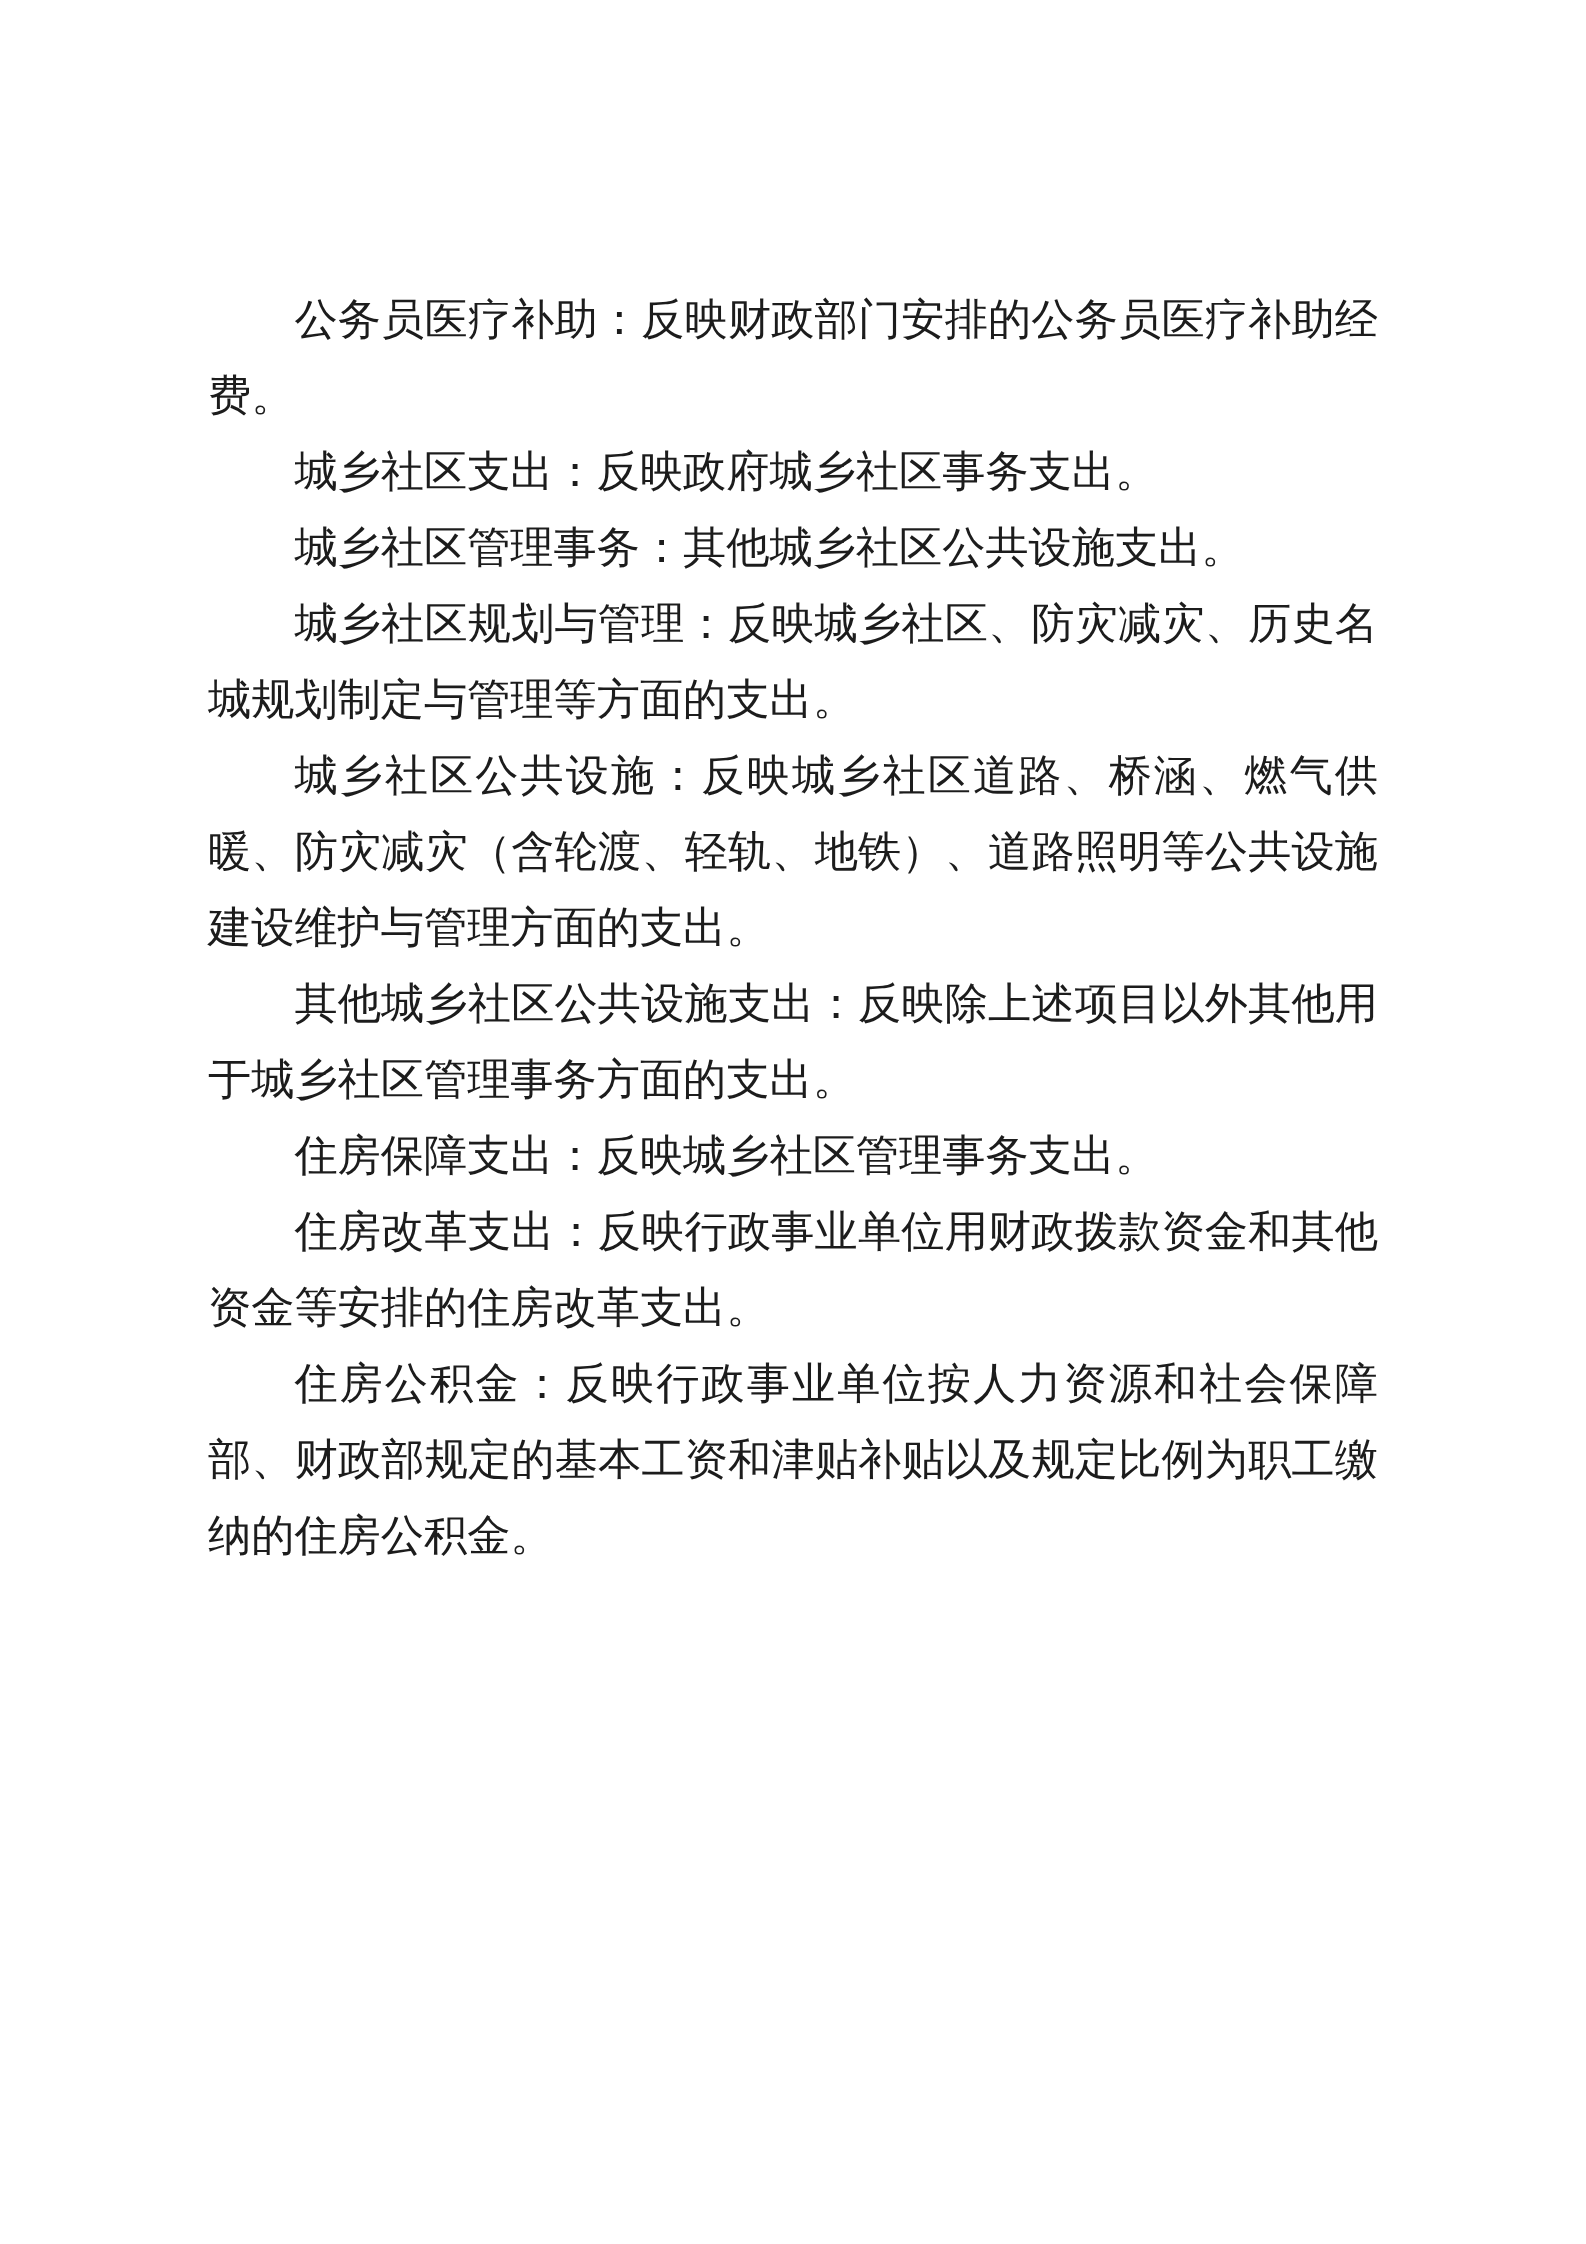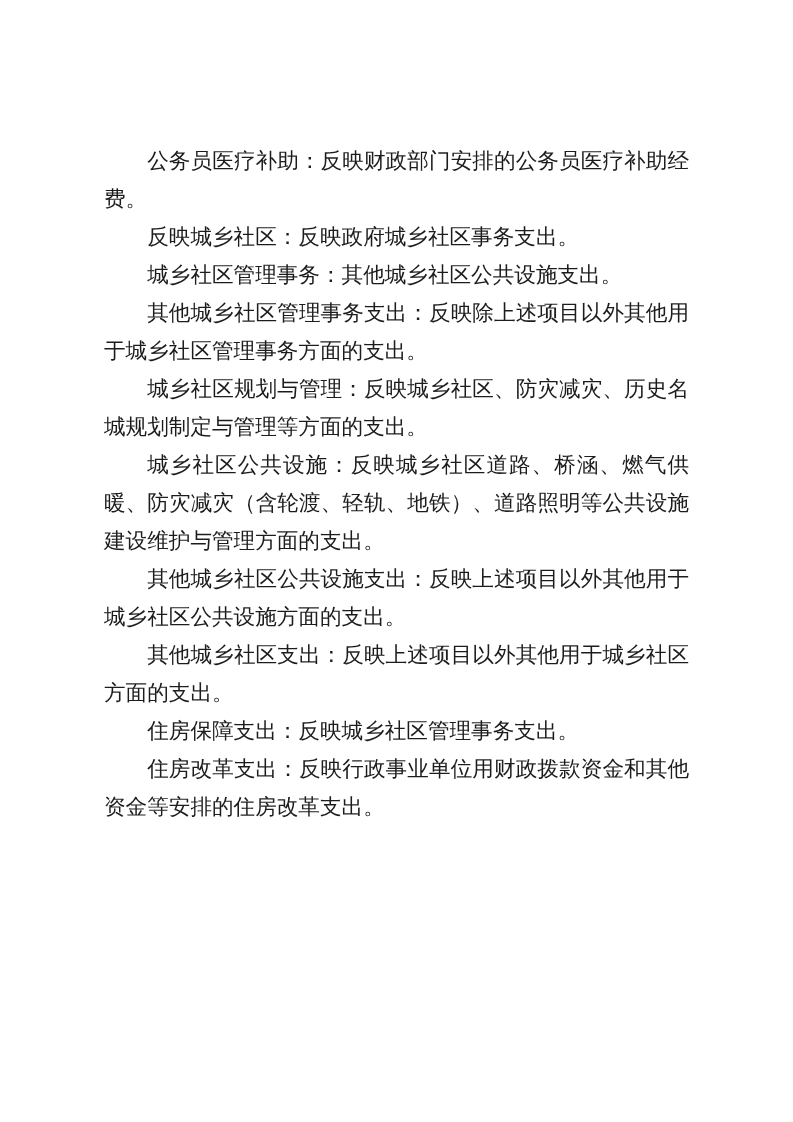--- a/index.html
+++ b/index.html
@@ -28,23 +28,22 @@
     letter-spacing: 0;
     word-break: break-all;
   }
 </style>
 </head>
 <body>
 
 <div class="page">
   <div class="doc-body">
     <p>公务员医疗补助：反映财政部门安排的公务员医疗补助经费。</p>
-    <p>反映城乡社区：反映政府城乡社区事务支出。</p>
+    <p>城乡社区支出：反映政府城乡社区事务支出。</p>
     <p>城乡社区管理事务：其他城乡社区公共设施支出。</p>
-    <p>其他城乡社区管理事务支出：反映除上述项目以外其他用于城乡社区管理事务方面的支出。</p>
     <p>城乡社区规划与管理：反映城乡社区、防灾减灾、历史名城规划制定与管理等方面的支出。</p>
     <p>城乡社区公共设施：反映城乡社区道路、桥涵、燃气供暖、防灾减灾（含轮渡、轻轨、地铁）、道路照明等公共设施建设维护与管理方面的支出。</p>
-    <p>其他城乡社区公共设施支出：反映上述项目以外其他用于城乡社区公共设施方面的支出。</p>
-    <p>其他城乡社区支出：反映上述项目以外其他用于城乡社区方面的支出。</p>
+    <p>其他城乡社区公共设施支出：反映除上述项目以外其他用于城乡社区管理事务方面的支出。</p>
     <p>住房保障支出：反映城乡社区管理事务支出。</p>
     <p>住房改革支出：反映行政事业单位用财政拨款资金和其他资金等安排的住房改革支出。</p>
+    <p>住房公积金：反映行政事业单位按人力资源和社会保障部、财政部规定的基本工资和津贴补贴以及规定比例为职工缴纳的住房公积金。</p>
   </div>
 </div>
 
 </body></html>

